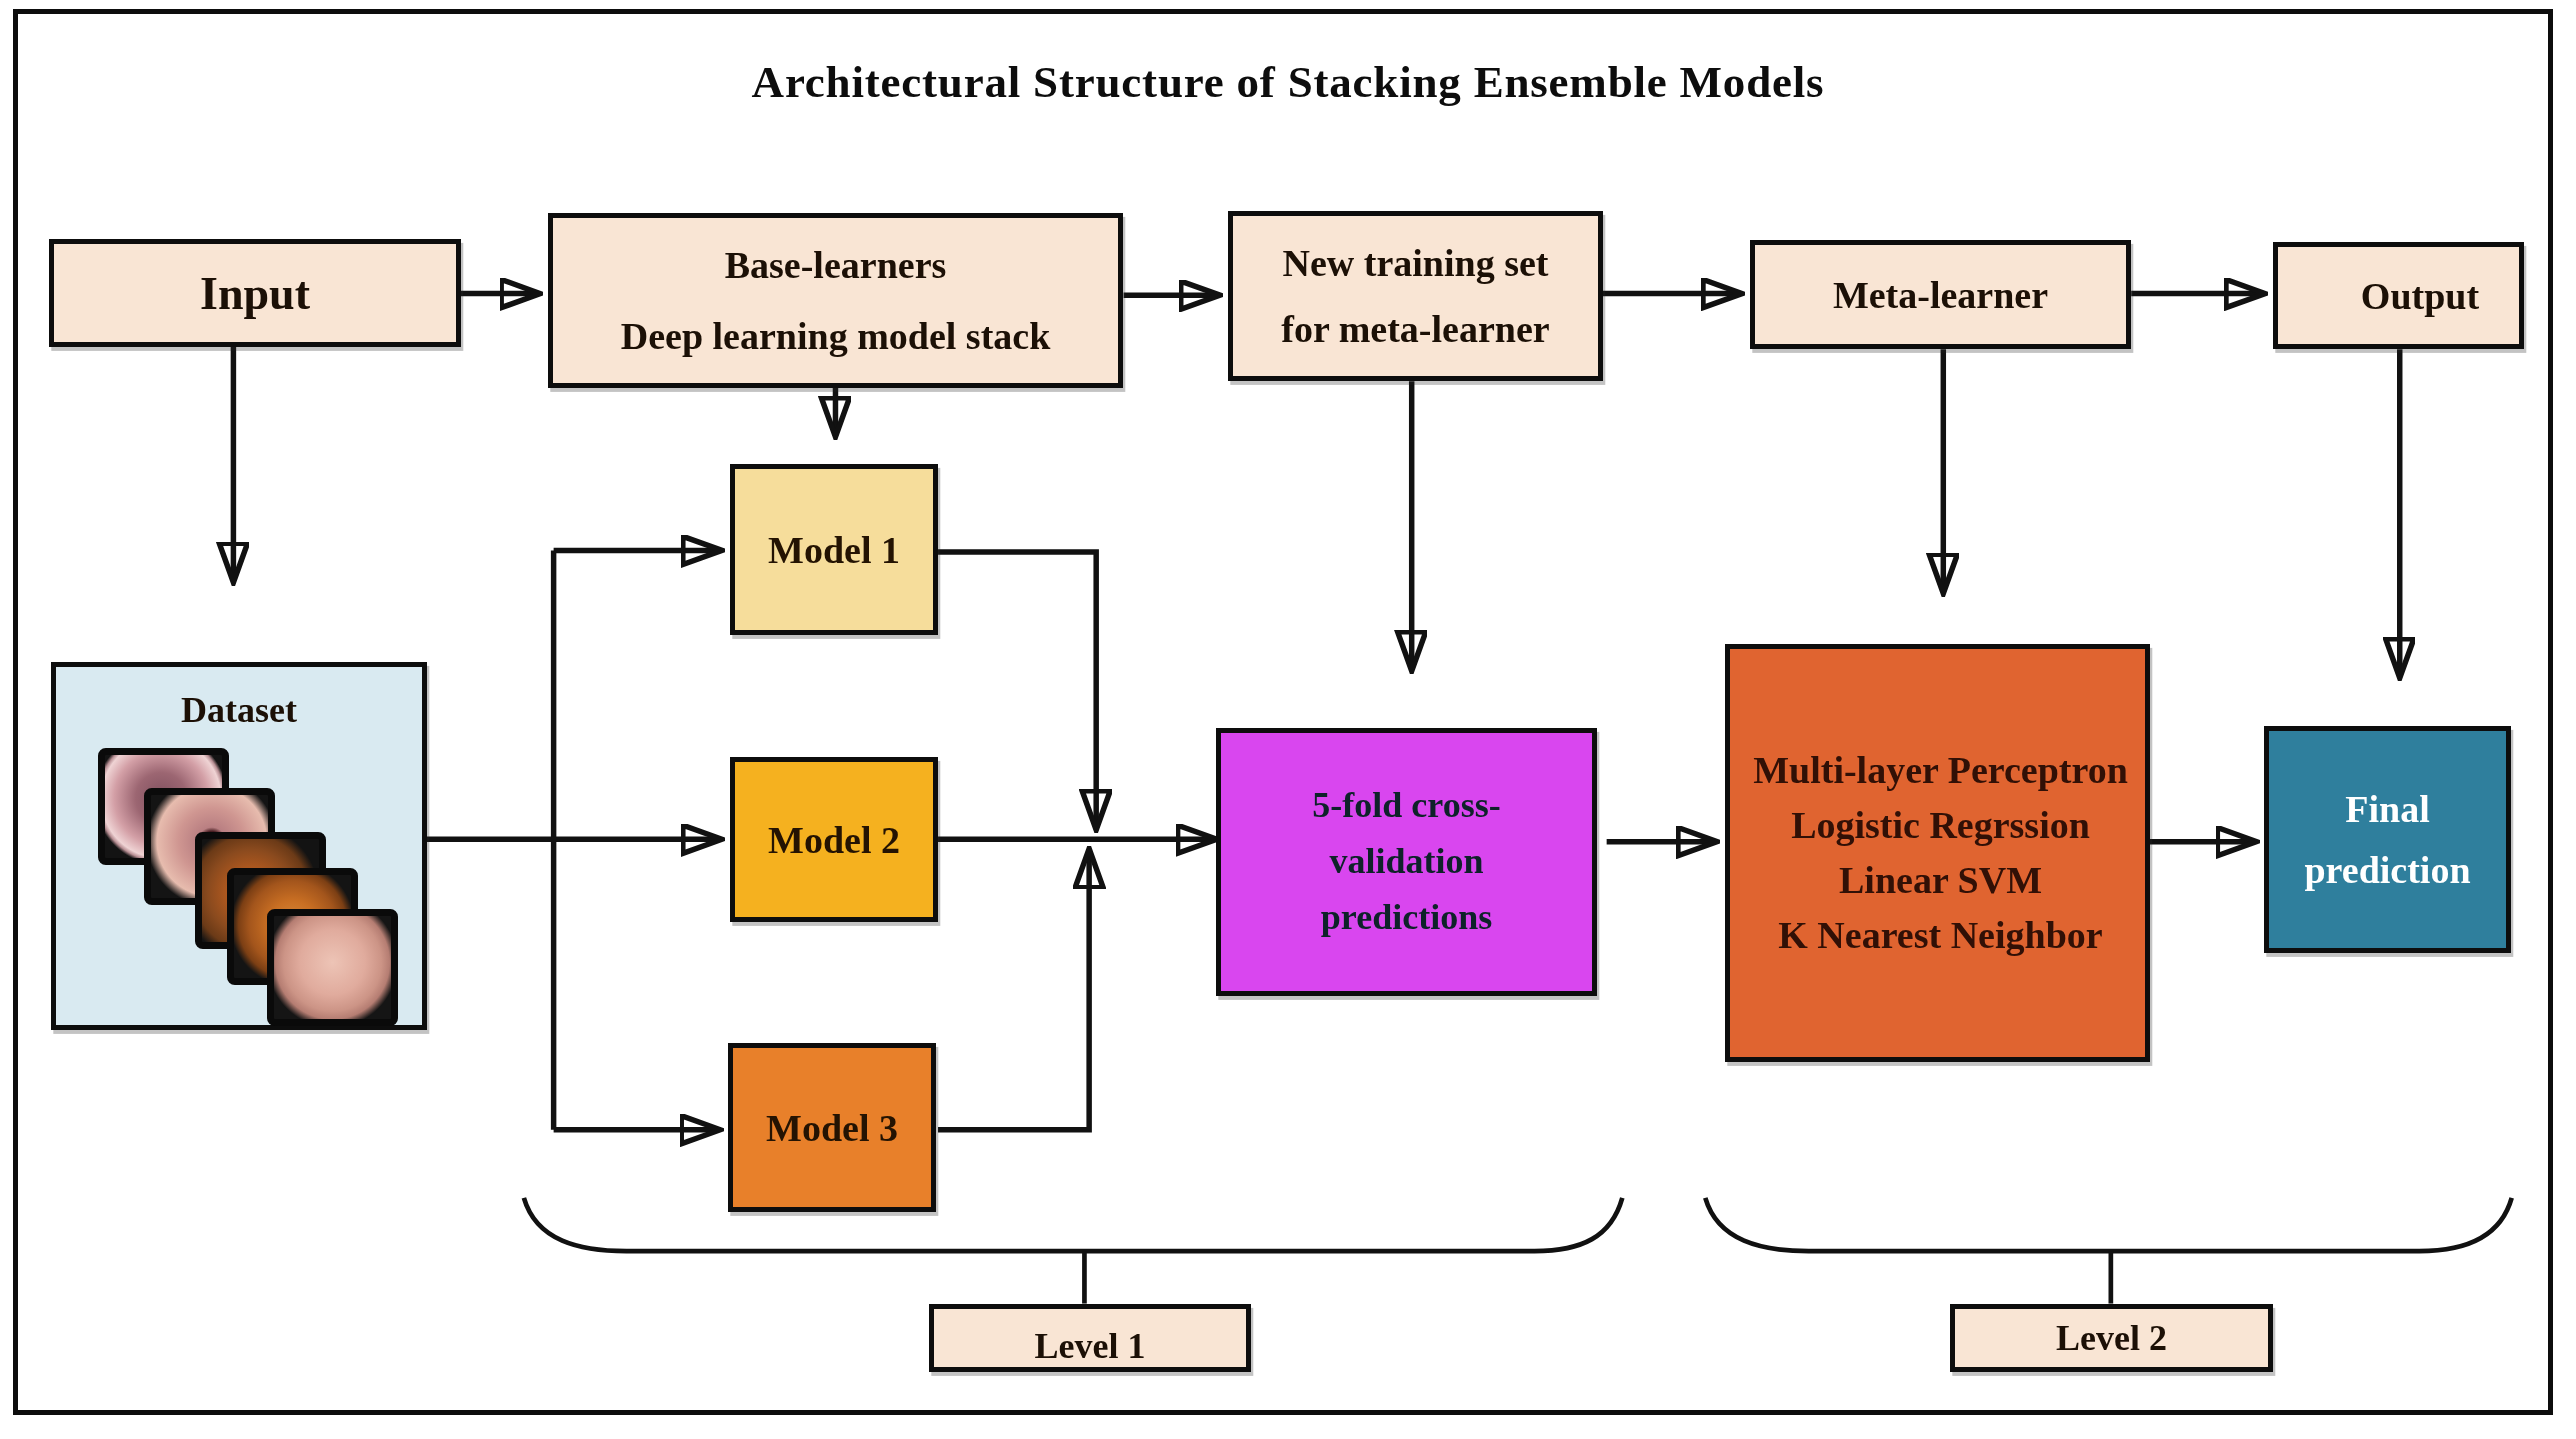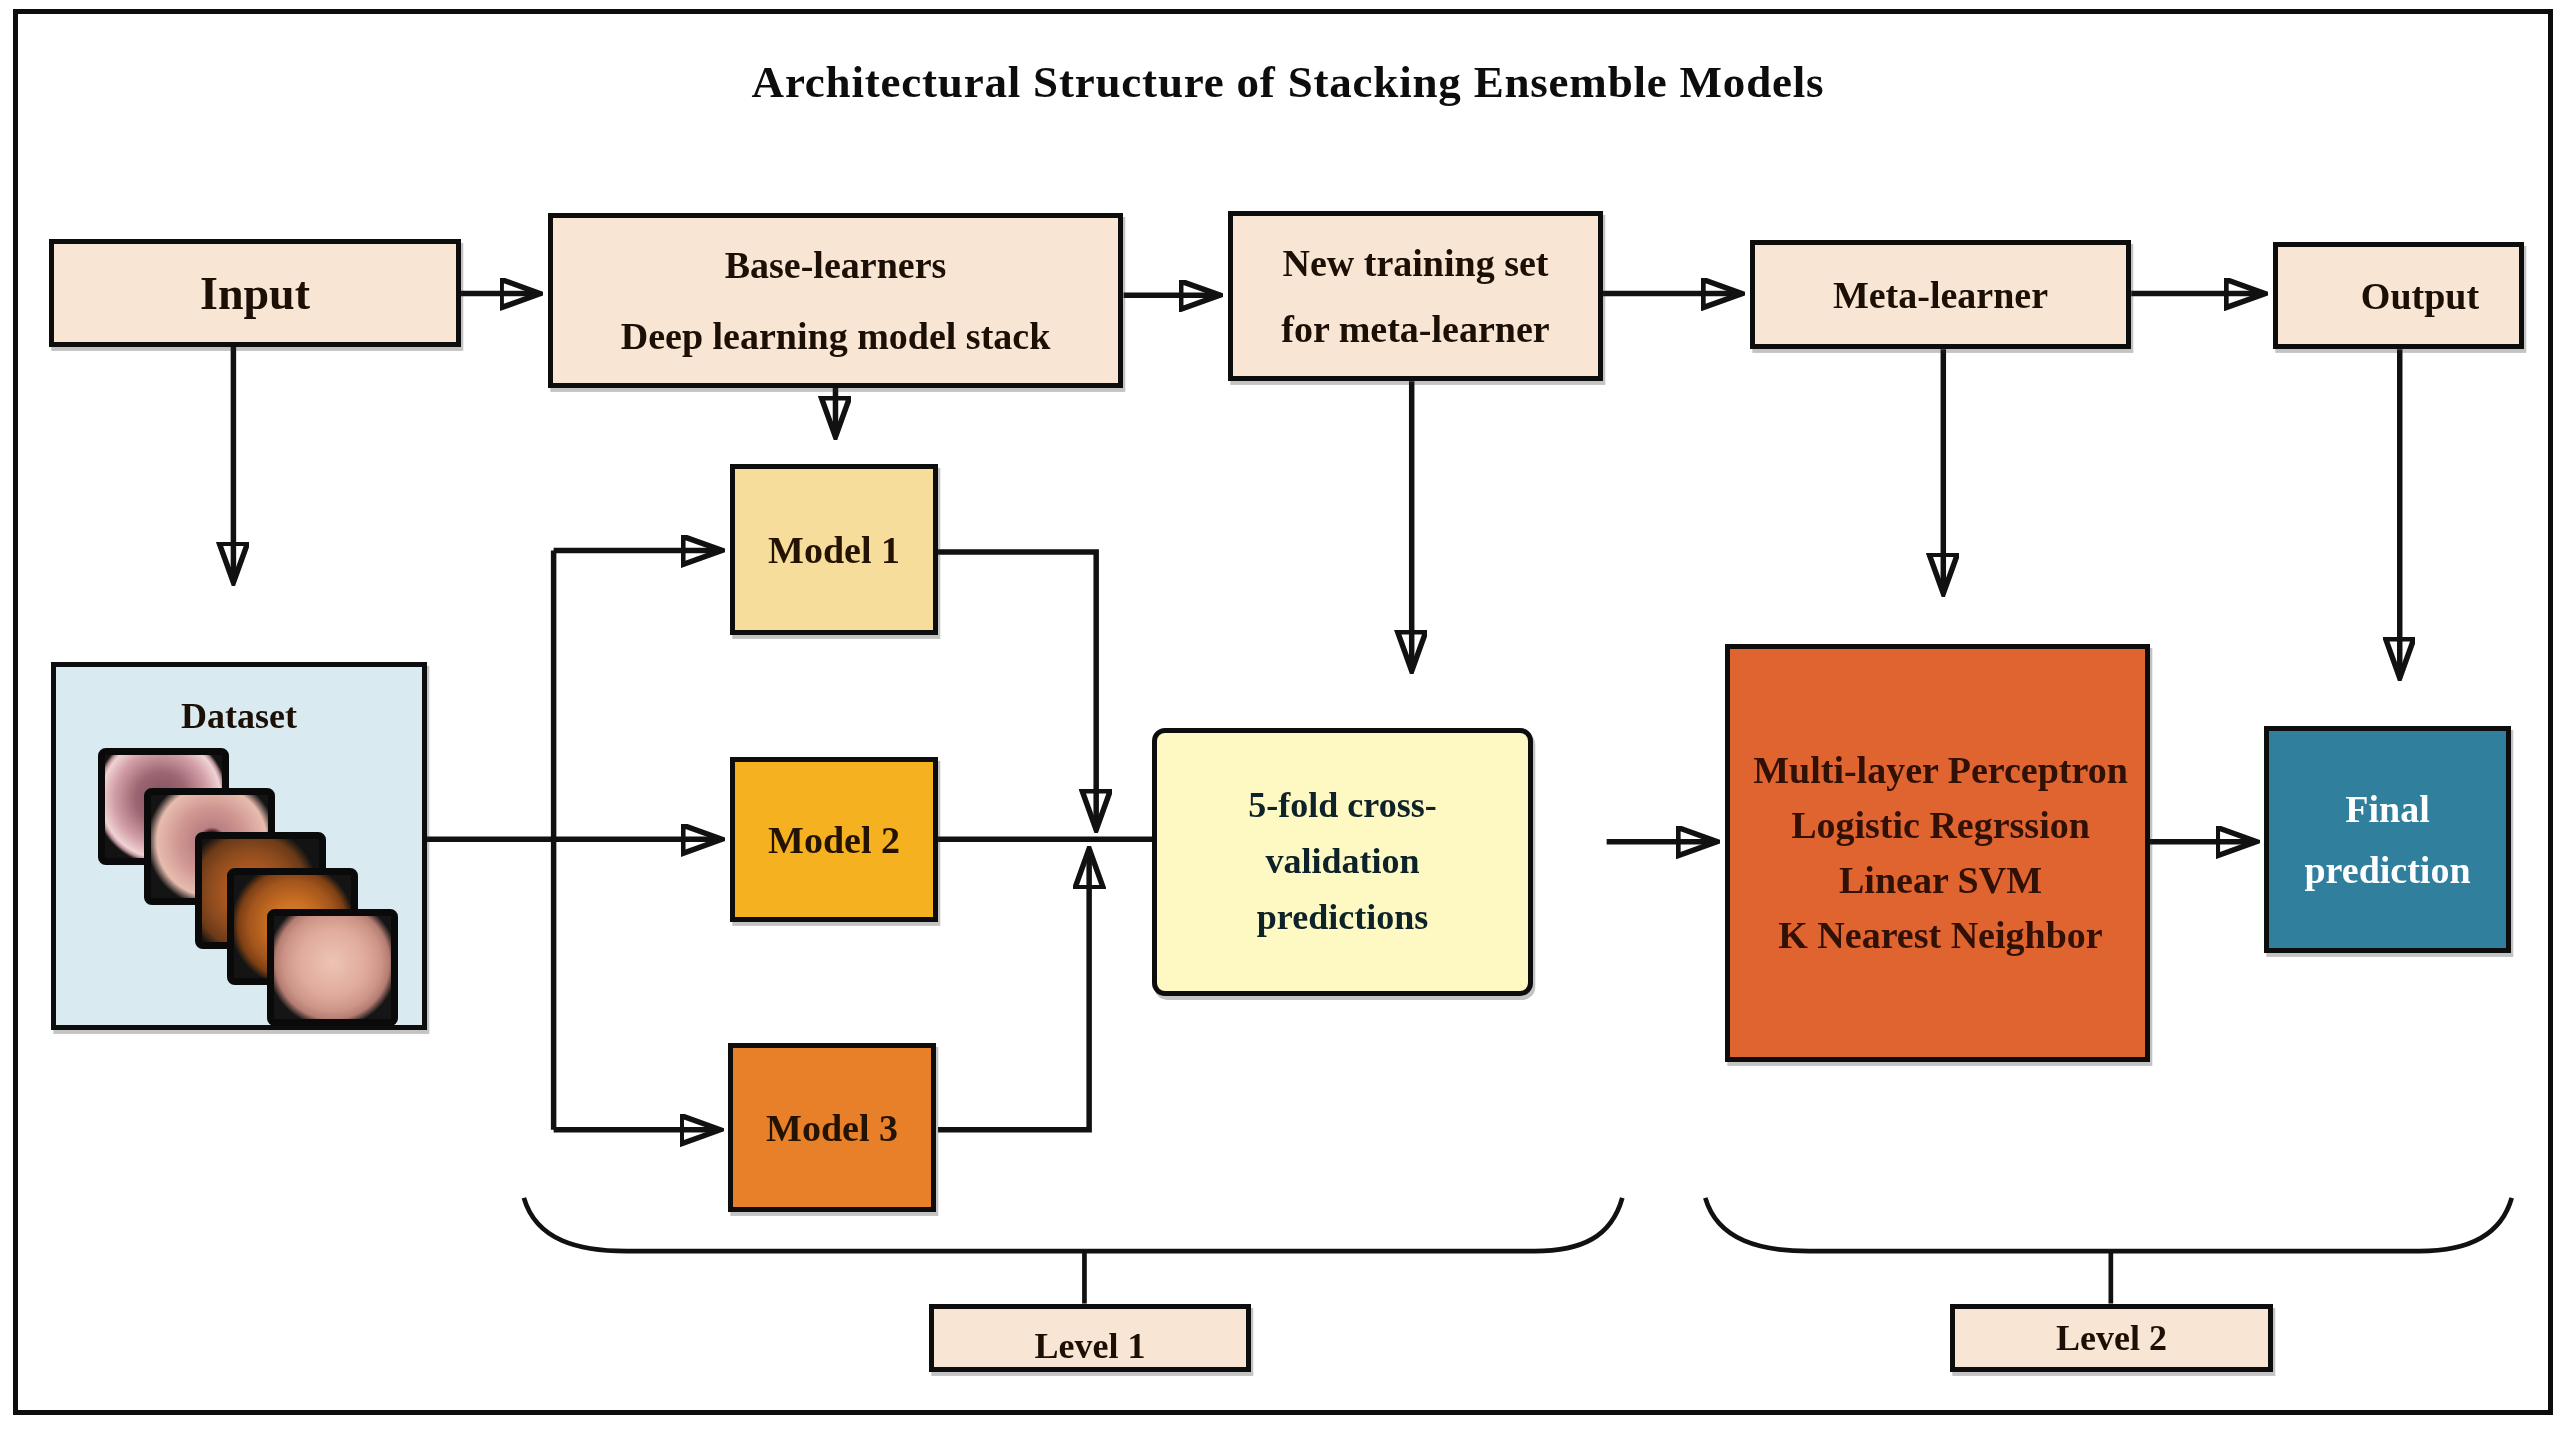--- a/index.html
+++ b/index.html
@@ -15,27 +15,27 @@
         text-align:center;font-weight:bold;color:#1c1006;
         box-shadow:2.3px 3.9px 0 rgba(40,40,40,.28);}
   .node span{display:block;}
   .peach{background:#f9e5d4;}
   .n-input{left:49px;top:239px;width:412px;height:108px;font-size:46px;}
   .n-base{left:548px;top:213px;width:575px;height:175px;font-size:38px;line-height:1.85;}
   .n-newtrain{left:1228px;top:211px;width:375px;height:170px;font-size:38px;line-height:1.75;}
   .n-metalearner{left:1750px;top:240px;width:381px;height:109px;font-size:38px;}
   .n-output{left:2273px;top:242px;width:251px;height:107px;font-size:38px;padding-left:43px;}
   .n-dataset{left:51px;top:662px;width:376px;height:368px;background:#d9eaf1;
-             justify-content:flex-start;padding-top:28px;font-size:36px;}
+             justify-content:flex-start;padding-top:22px;font-size:36px;}
   .n-model{width:208px;font-size:38px;color:#241302;}
   .n-model1{left:730px;top:464px;height:171px;background:#f6dd9b;}
   .n-model2{left:730px;top:757px;height:165px;background:#f5b11f;}
   .n-model3{left:728px;top:1043px;height:169px;background:#e8802a;}
-  .n-cv{left:1152px;top:728px;width:381px;height:268px;background:#fef9c3;
-        font-size:36px;line-height:1.55;color:#0e2229;border-radius:13px;}
+  .n-cv{left:1216px;top:728px;width:381px;height:268px;background:#d946ef;
+        font-size:36px;line-height:1.55;color:#0e2229;}
   .n-metamodels{left:1725px;top:644px;width:425px;height:418px;background:#e06430;
         font-size:38px;line-height:1.45;color:#311006;padding-left:6px;}
   .n-final{left:2264px;top:726px;width:247px;height:227px;background:#2f7f9d;
         font-size:38px;line-height:1.6;color:#ffffff;}
   .n-level{top:1304px;height:68px;font-size:36px;}
   .n-level1{left:929px;width:322px;justify-content:flex-end;}
   .n-level2{left:1950px;width:323px;}
   
   .thumb{position:absolute;width:117px;height:103px;border:7px solid #0a0a0a;
          border-radius:7.8px;box-sizing:content-box;}

